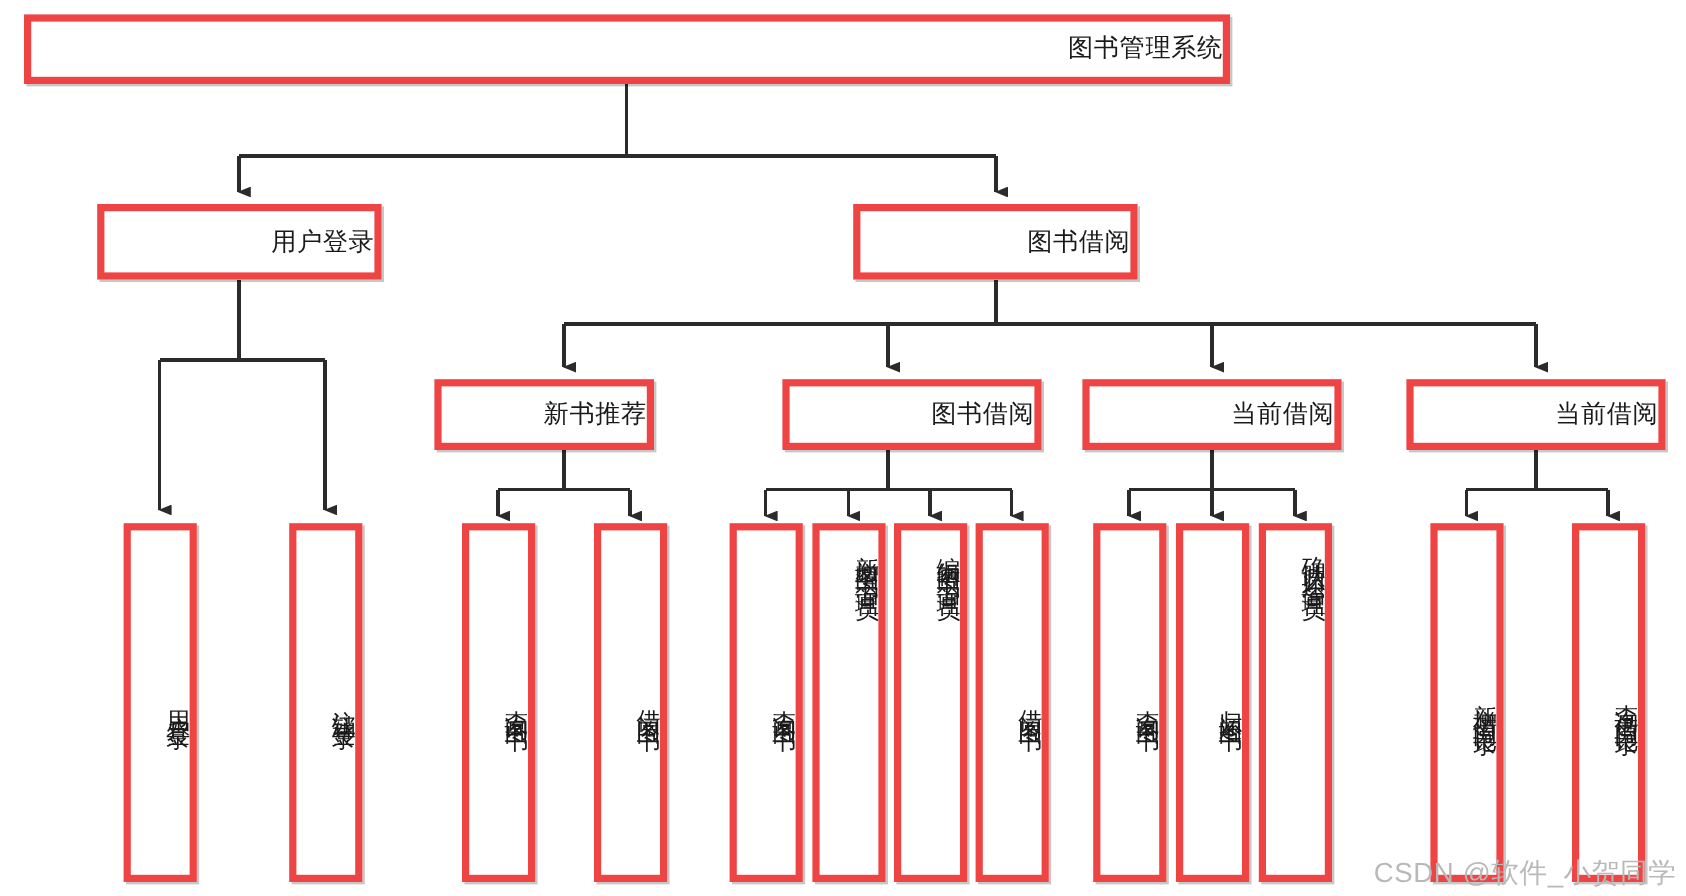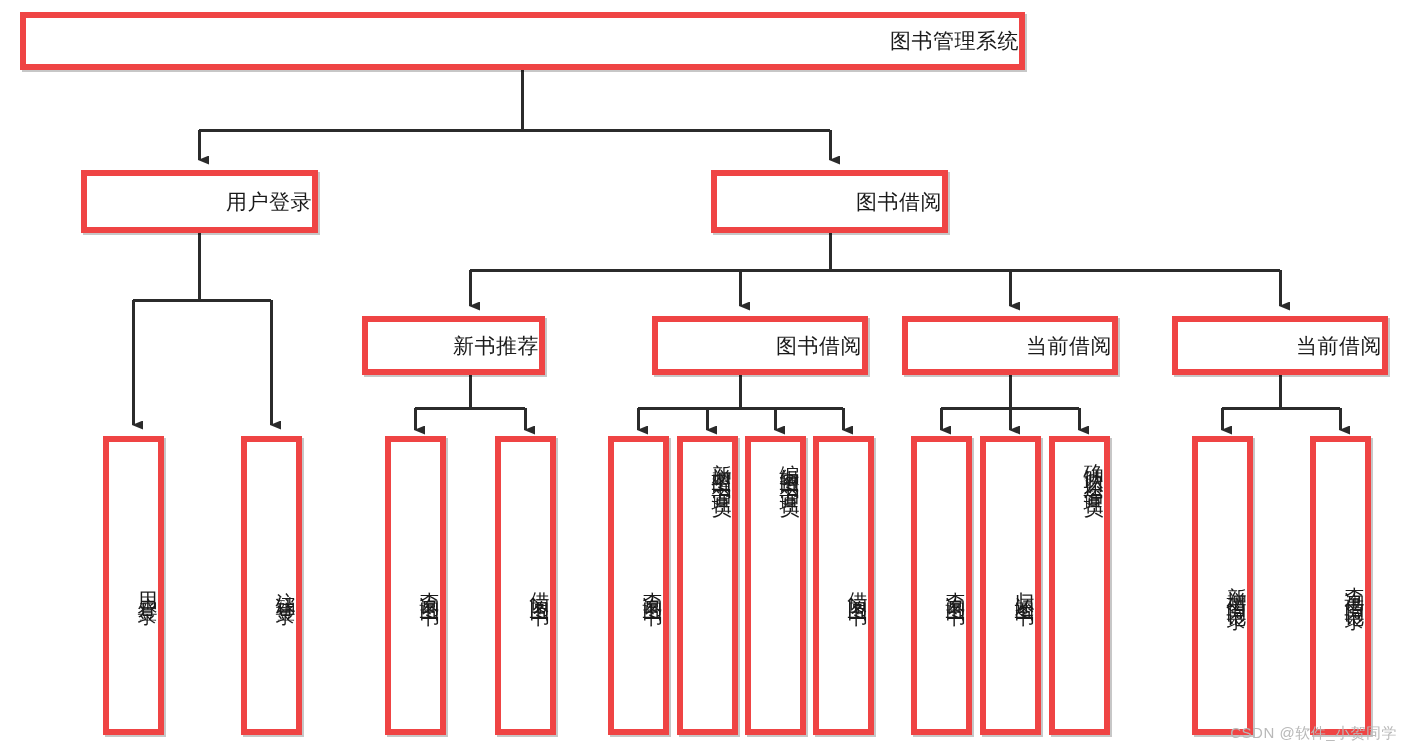--- a/index.html
+++ b/index.html
@@ -57,21 +57,21 @@
     padding-top: 6px;
   }
   .leaf-box.centered {
     align-items: center;
     padding-top: 0;
   }
   #watermark {
     position: absolute;
     right: 8px;
     bottom: 4px;
-    font-size: 15px;
+    font-size: 23px;
     color: #b9b9b9;
     white-space: nowrap;
     letter-spacing: 0.5px;
     pointer-events: none;
   }
 </style>
 </head>
 <body>
 
 <div id="diagram-root">

